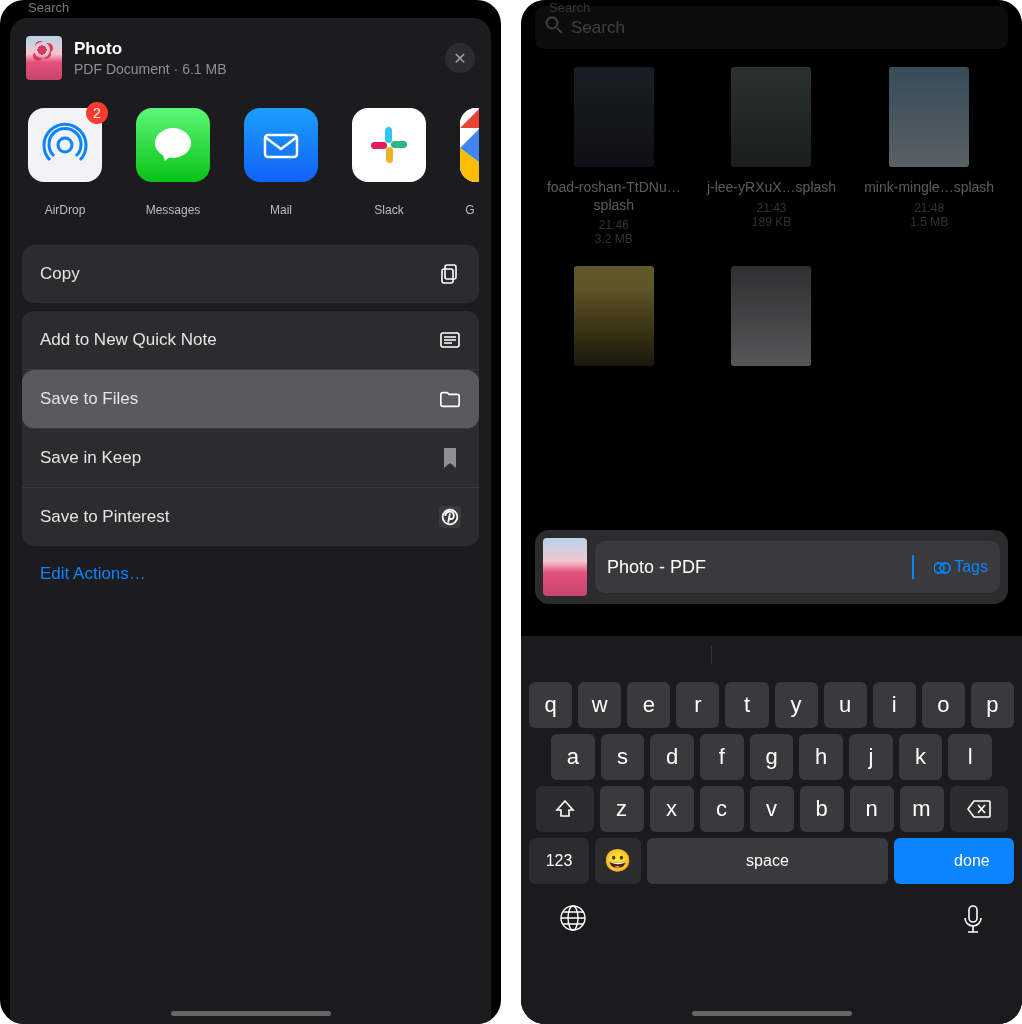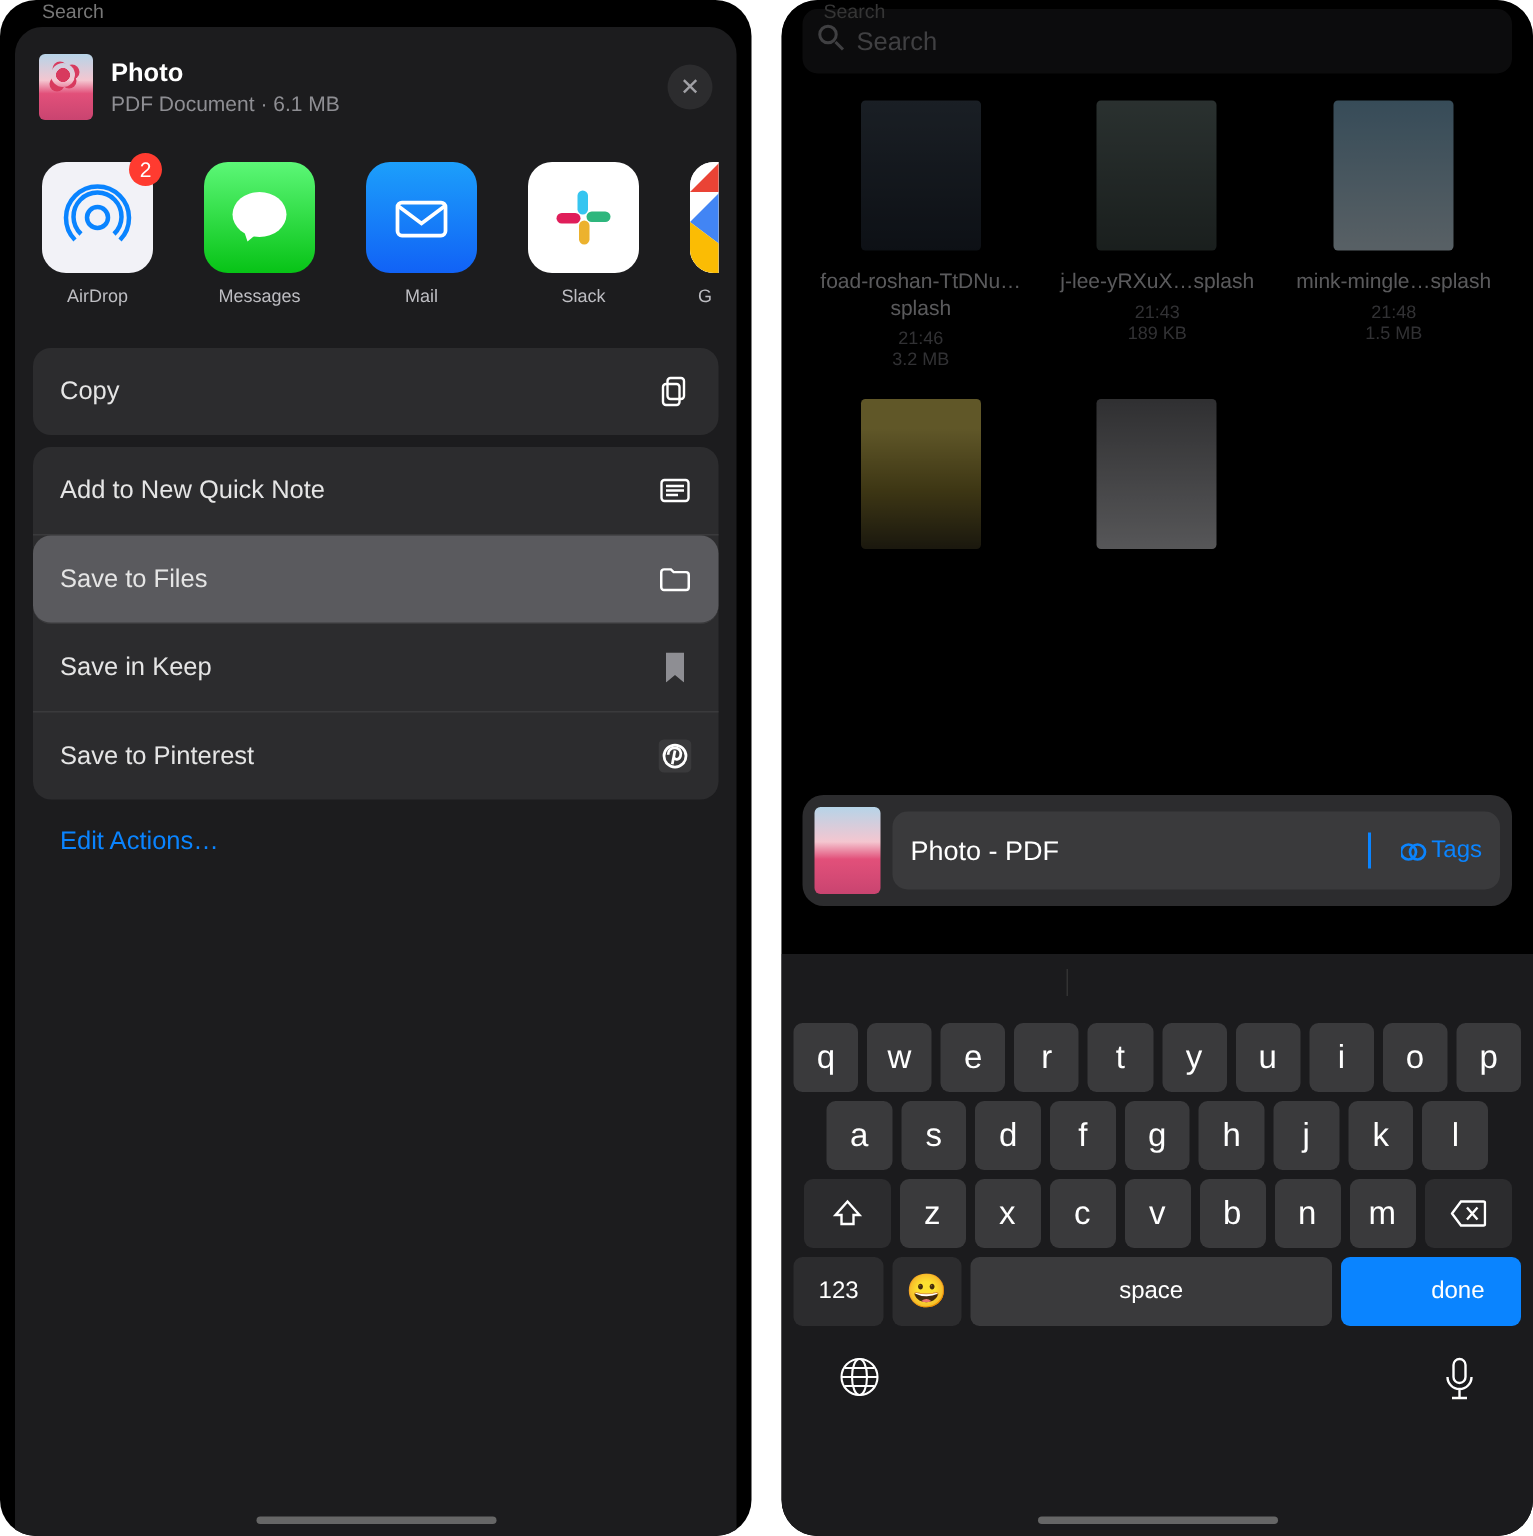--- a/index.html
+++ b/index.html
@@ -14,21 +14,21 @@
   .share-header { display:flex; align-items:center; gap:12px; padding:4px 4px 18px; }
   .thumb { width:36px; height:44px; border-radius:4px; background:linear-gradient(180deg,#b6d4e8 0%,#f4c6d0 40%,#e2507a 60%,#c94470 100%); position:relative; }
   .thumb::after{ content:""; position:absolute; top:6px; left:8px; width:16px; height:16px; background:radial-gradient(circle,#d83a5e 40%,transparent 42%); border-radius:50%; box-shadow:4px 4px 0 -3px #d83a5e,-4px 6px 0 -3px #d83a5e,6px -2px 0 -3px #d83a5e,-2px -4px 0 -3px #d83a5e;}
   .share-title { color:#fff; font-size:17px; font-weight:600; }
   .share-sub { color:#8e8e93; font-size:14px; margin-top:2px; }
   .close-btn { margin-left:auto; width:30px; height:30px; border-radius:50%; background:#2c2c2e; color:#a0a0a5; display:flex; align-items:center; justify-content:center; font-size:16px; }
 
   .app-row { display:flex; gap:34px; padding:10px 6px 20px; overflow:hidden; }
   .app { display:flex; flex-direction:column; align-items:center; width:74px; flex-shrink:0; }
   .app-icon { width:74px; height:74px; border-radius:16px; position:relative; display:flex; align-items:center; justify-content:center; }
-  .app-label { color:#bdbdc2; font-size:12px; margin-top:8px; text-align:center; }
+  .app-label { color:#bdbdc2; font-size:12px; margin-top:21px; text-align:center; }
   .badge { position:absolute; top:-6px; right:-6px; background:#ff3b30; color:#fff; border-radius:50%; width:22px; height:22px; font-size:14px; display:flex; align-items:center; justify-content:center; font-weight:500; }
   .airdrop { background:#f2f2f7; }
   .messages { background:linear-gradient(180deg,#5cf777,#07c316); }
   .mail { background:linear-gradient(180deg,#1c9ffb,#1162f6); }
   .slack { background:#fff; }
   .gmap-partial { background:#fff; border-radius:16px 0 0 16px; overflow:hidden; }
 
   .action-group { background:#2c2c2e; border-radius:12px; margin-top:8px; }
   .action-row { display:flex; align-items:center; justify-content:space-between; padding:18px 18px; color:#e5e5e5; font-size:17px; border-bottom:0.5px solid #3a3a3c; }
   .action-row:last-child { border-bottom:none; }

